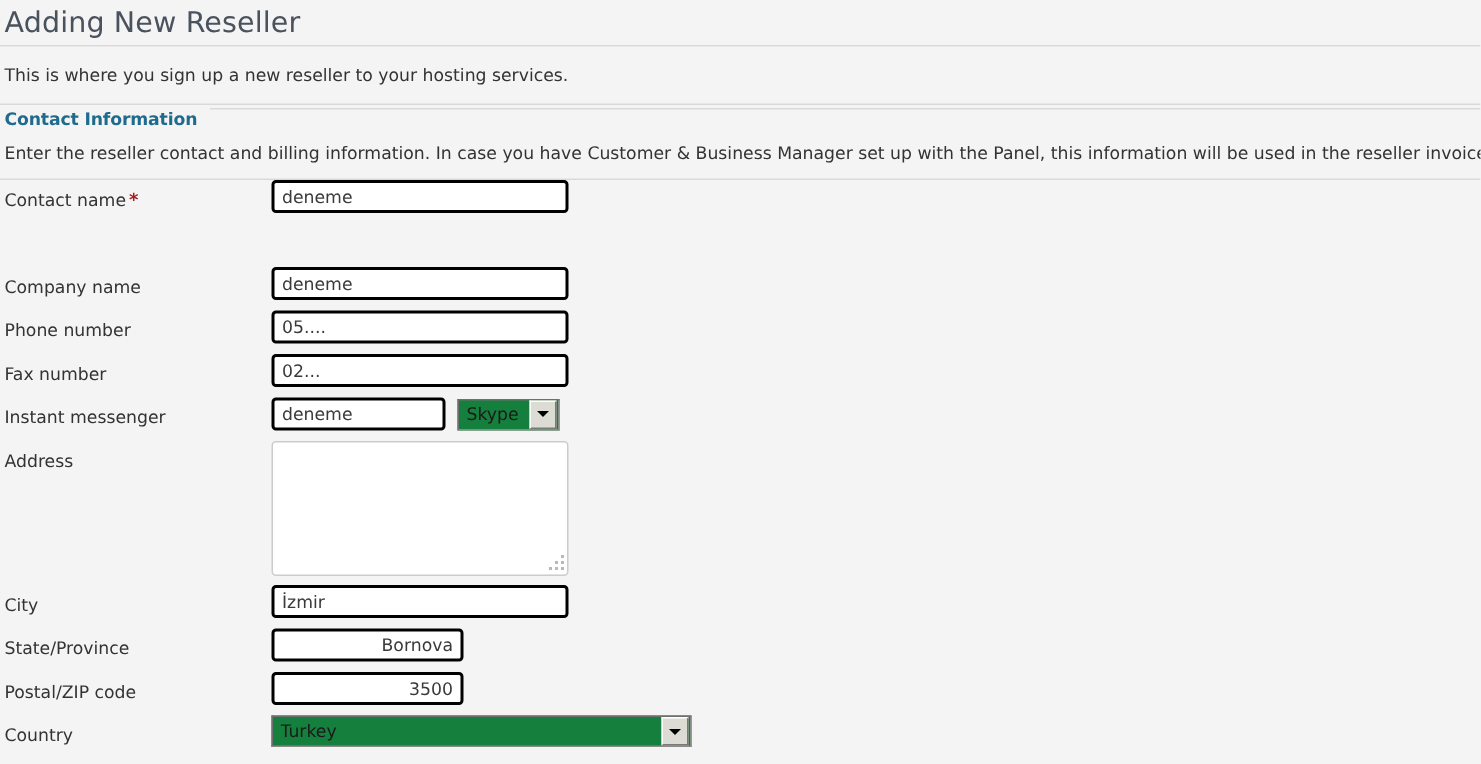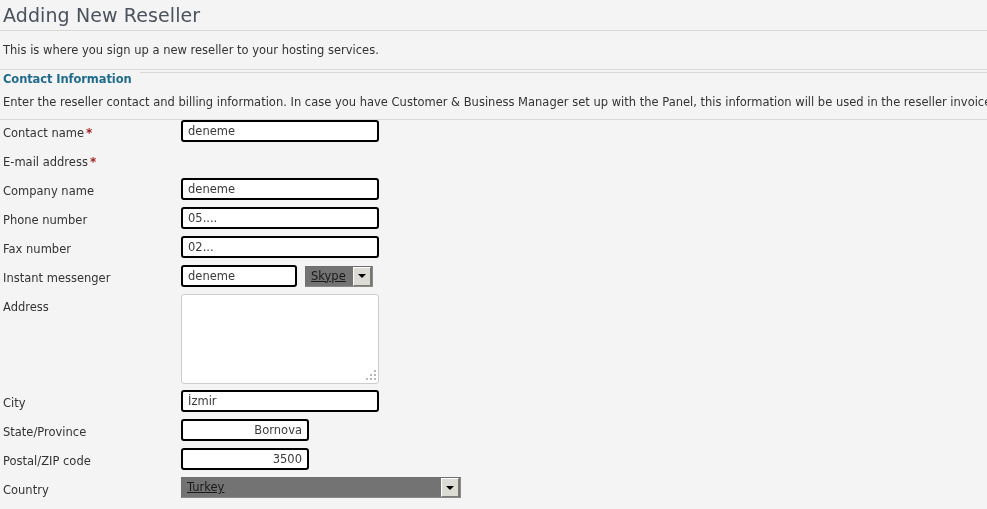--- a/index.html
+++ b/index.html
@@ -152,29 +152,28 @@
     background: #b9b9b9;
     display: block;
   }
 
   
   .sel {
     box-sizing: border-box;
     display: inline-flex;
     align-items: center;
     height: 21px;
-    background: #737373;
+    background: #15803d;
     border: 1px solid #8a8a8a;
     border-top-color: #6f6f6f;
     border-left-color: #6f6f6f;
     font-size: 11.5px;
     color: #1a1a1a;
     padding-left: 5px;
     position: relative;
-    text-decoration: underline;
   }
   .sel-skype { width: 68px; margin-left: 8px; }
   .sel-country { width: 280px; }
   .sel-label {
     flex: 1 1 auto;
     line-height: 19px;
     white-space: nowrap;
     overflow: hidden;
   }
   .sel-btn {
@@ -220,23 +219,20 @@
   <div class="form-row">
     <div class="form-label">
       <span>Contact name</span><span class="req">*</span>
     </div>
     <div class="form-control">
       <input class="txt w-wide" type="text" value="deneme" style="">
     </div>
   </div>
 
   <div class="form-row">
-    <div class="form-label">
-      <span>E-mail address</span><span class="req">*</span>
-    </div>
   </div>
 
   <div class="form-row">
     <div class="form-label">Company name</div>
     <div class="form-control">
       <input class="txt w-wide" type="text" value="deneme" style="">
     </div>
   </div>
 
   <div class="form-row">

